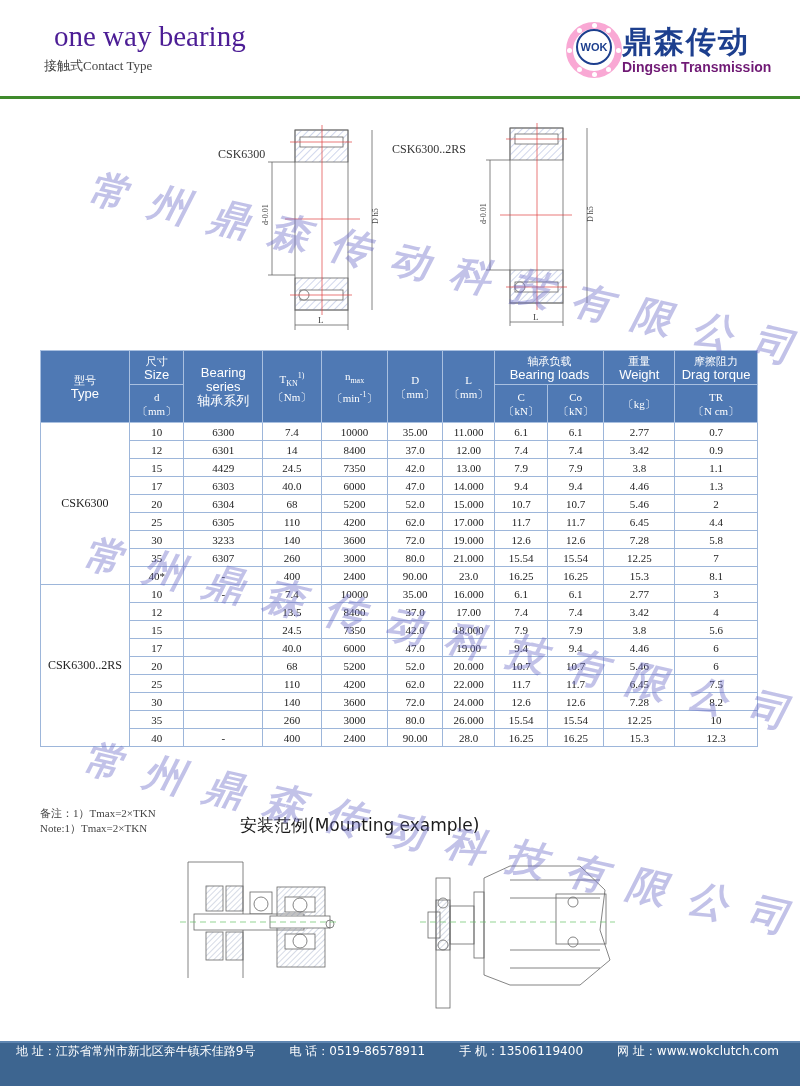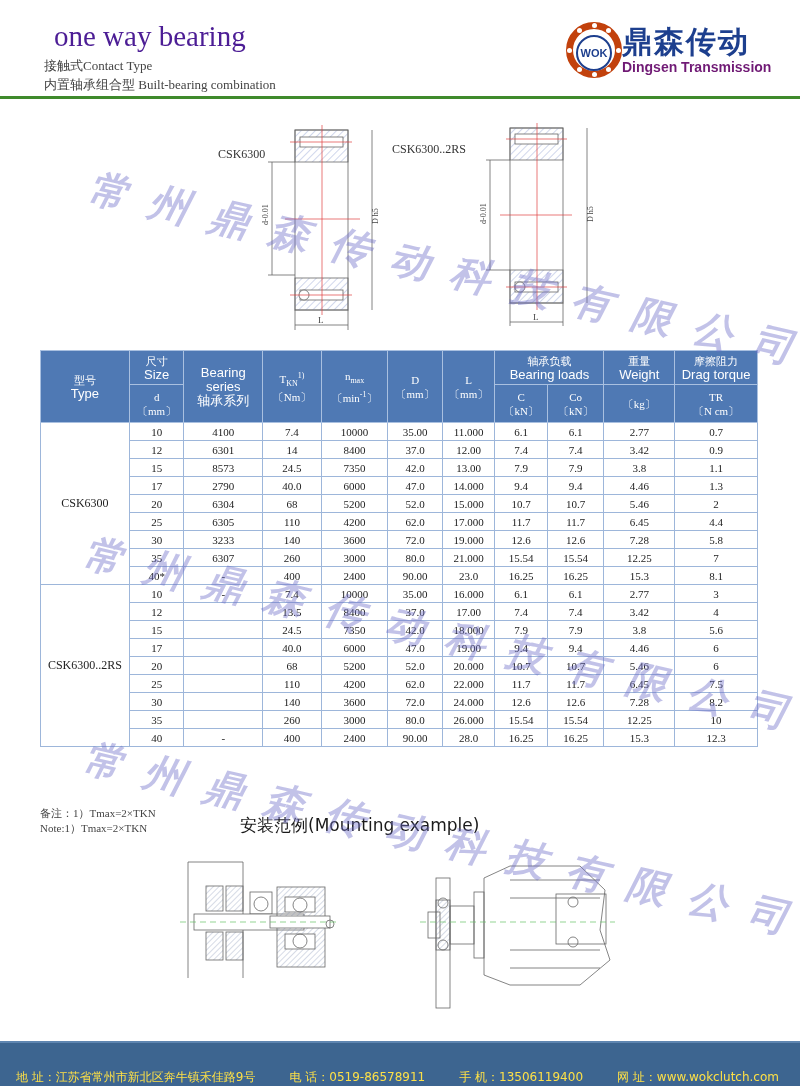--- a/index.html
+++ b/index.html
@@ -10,21 +10,21 @@
   .header { position: absolute; left: 0; top: 0; width: 800px; height: 100px; }
   .title-row { position: absolute; left: 44px; top: 20px; display: flex; align-items: baseline; }
   .title-cn { font-family: "DejaVu Sans", sans-serif; font-weight: bold; font-size: 26px; color: #1a1a1a; letter-spacing: 1px; }
   .title-en { font-family: "Liberation Serif", serif; font-weight: normal; font-size: 29px; color: #4c1d95; margin-left: 10px; }
   .sub1 { position: absolute; left: 44px; top: 57px; font-size: 13px; color: #444; }
   .sub1 .en { }
   .sub2 { position: absolute; left: 44px; top: 76px; font-size: 13px; color: #444; }
   .green-rule { position: absolute; left: 0; top: 96px; width: 800px; height: 3px; background: #3f8a2c; }
 
   .logo { position: absolute; left: 566px; top: 22px; display: flex; align-items: center; }
-  .logo-ring { width: 56px; height: 56px; border-radius: 50%; border: 7px solid #c2410c; position: relative; display: flex; align-items: flex-end; justify-content: center; background: #fff; }
+  .logo-ring { width: 56px; height: 56px; border-radius: 50%; border: 7px solid #f9a8d4; position: relative; display: flex; align-items: flex-start; justify-content: center; background: #fff; }
   .logo-ring .dot { position: absolute; width: 5px; height: 5px; background: #fff; border-radius: 50%; }
   .logo-ring .inner { width: 36px; height: 36px; border-radius: 50%; border: 2px solid #1d3f8e; display: flex; align-items: center; justify-content: center; font-family: "Liberation Sans", sans-serif; font-size: 11px; color: #1d3f8e; font-weight: bold; }
   .logo-text { margin-left: 0; display: flex; flex-direction: column; }
   .logo-cn { font-family: "DejaVu Sans", sans-serif; font-size: 30px; font-weight: bold; color: #1d3f8e; letter-spacing: 2px; line-height: 34px; }
   .logo-en { font-family: "Liberation Sans", sans-serif; font-size: 14px; font-weight: bold; color: #701a75; line-height: 16px; }
 
   
   .drawings { position: absolute; left: 0; top: 120px; width: 800px; height: 220px; }
   .dlabel { position: absolute; font-size: 12px; color: #333; }
 
@@ -40,35 +40,34 @@
   .spec-table tr.h1 th { height: 34px; }
   .spec-table tr.h2 th { height: 38px; }
   sub, sup { font-size: 8px; }
 
   .note { position: absolute; left: 40px; top: 806px; font-size: 11px; color: #444; line-height: 15px; }
 
   .mount-title { position: absolute; left: 240px; top: 814px; font-family: "DejaVu Sans", sans-serif; font-size: 17px; color: #1a1a1a; }
   .mount { position: absolute; left: 170px; top: 850px; }
 
   
-  .footer { position: absolute; left: 0; top: 1041px; width: 800px; height: 45px; background: #3d6590; border-top: 2px solid #5f86b1; display: flex; align-items: flex-end; padding-left: 16px; font-family: "DejaVu Sans", sans-serif; font-size: 12px; color: #fde047; }
+  .footer { position: absolute; left: 0; top: 1041px; width: 800px; height: 45px; background: #3d6590; border-top: 2px solid #5f86b1; display: flex; align-items: flex-start; padding-left: 16px; font-family: "DejaVu Sans", sans-serif; font-size: 12px; color: #ffffff; }
   .footer span { margin-right: 34px; }
   .footer span:last-child { margin-right: 0; }
 </style>
 </head>
 <body>
 
 <div class="header">
   <div class="title-row">
     <span class="title-en">one way bearing</span>
   </div>
   <div class="sub1">
     <span>接触式</span><span class="en">Contact Type</span>
   </div>
-  <div class="sub2">内置轴承组合型 Built-bearing combination</div>
 
   <div class="logo">
     <div class="logo-ring">
       <span class="dot" style="top:-6px;left:19px"></span>
       <span class="dot" style="bottom:-6px;left:19px"></span>
       <span class="dot" style="left:-6px;top:19px"></span>
       <span class="dot" style="right:-6px;top:19px"></span>
       <span class="dot" style="top:-1px;left:4px"></span>
       <span class="dot" style="top:-1px;right:4px"></span>
       <span class="dot" style="bottom:-1px;left:4px"></span>
@@ -213,21 +212,21 @@
       <th>
         <div>TR</div>
         <div>〔N cm〕</div>
       </th>
     </tr>
   </thead>
   <tbody id="tbody">
       <tr>
         <td class="type" rowspan="9">CSK6300</td>
         <td>10</td>
-        <td>4100</td>
+        <td>6300</td>
         <td>7.4</td>
         <td>10000</td>
         <td>35.00</td>
         <td>11.000</td>
         <td>6.1</td>
         <td>6.1</td>
         <td>2.77</td>
         <td>0.7</td>
       </tr>
       <tr>
@@ -237,33 +236,33 @@
         <td>8400</td>
         <td>37.0</td>
         <td>12.00</td>
         <td>7.4</td>
         <td>7.4</td>
         <td>3.42</td>
         <td>0.9</td>
       </tr>
       <tr>
         <td>15</td>
-        <td>8573</td>
+        <td>4429</td>
         <td>24.5</td>
         <td>7350</td>
         <td>42.0</td>
         <td>13.00</td>
         <td>7.9</td>
         <td>7.9</td>
         <td>3.8</td>
         <td>1.1</td>
       </tr>
       <tr>
         <td>17</td>
-        <td>2790</td>
+        <td>6303</td>
         <td>40.0</td>
         <td>6000</td>
         <td>47.0</td>
         <td>14.000</td>
         <td>9.4</td>
         <td>9.4</td>
         <td>4.46</td>
         <td>1.3</td>
       </tr>
       <tr>

